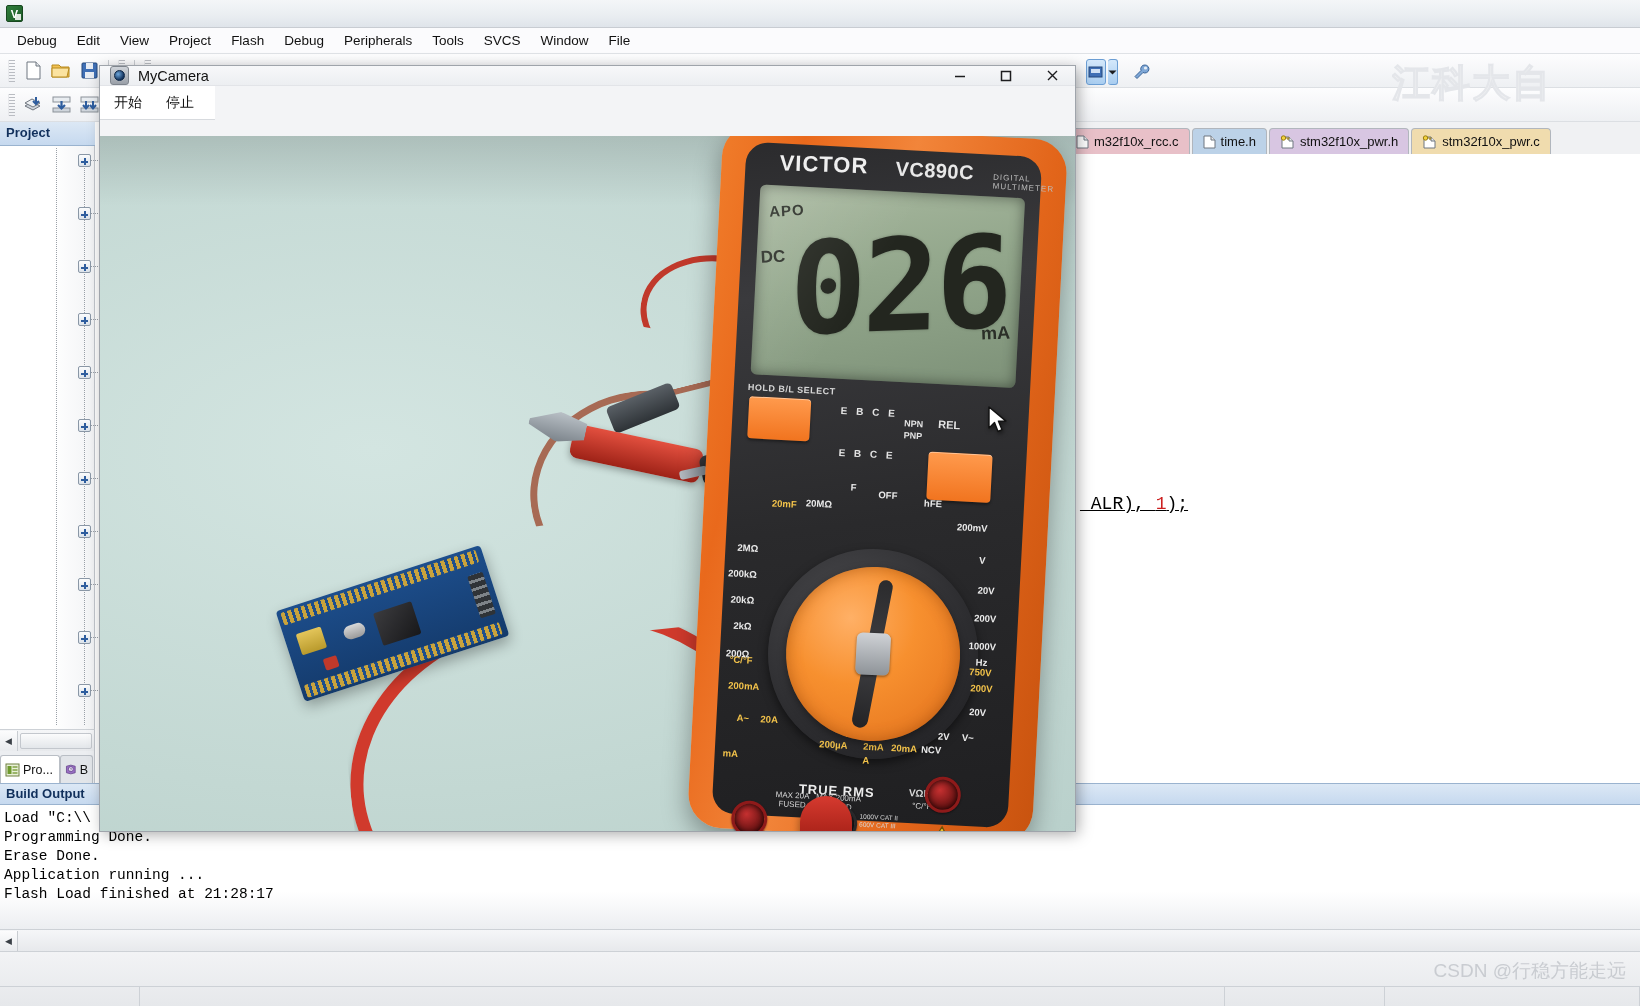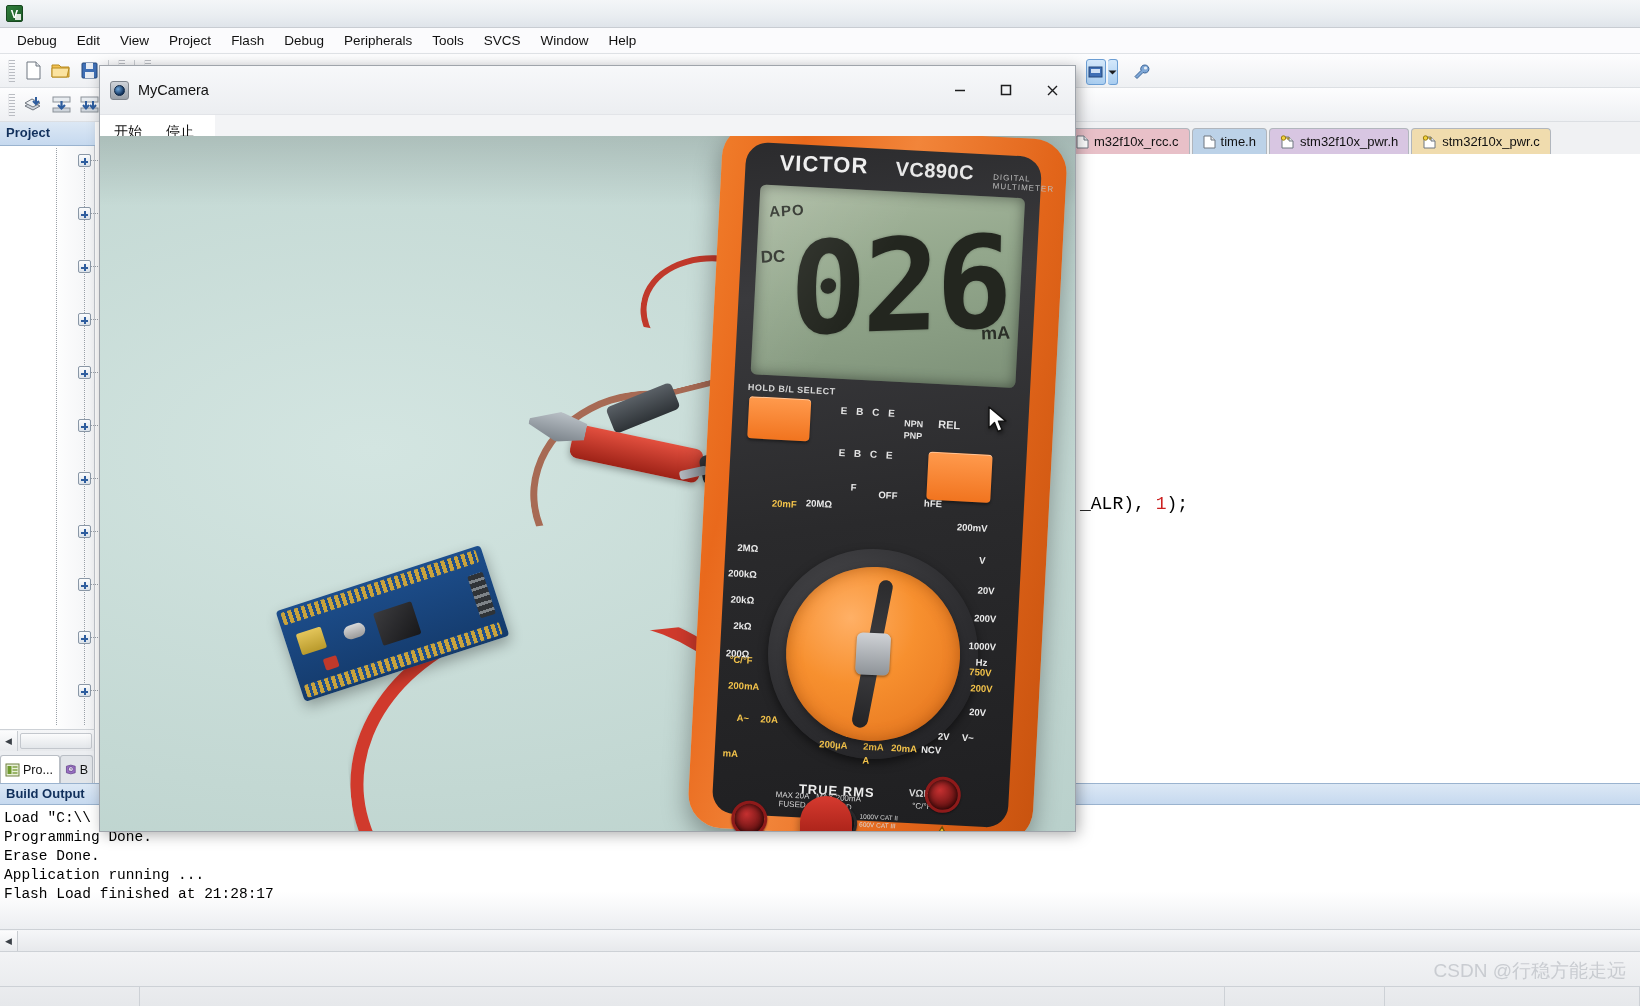--- a/index.html
+++ b/index.html
@@ -205,21 +205,21 @@
     letter-spacing:1px;
   }
 
   
   .cam-win {
     position:absolute; left:100px; top:66px; width:975px; height:765px;
     background:#f3f4f6;
     box-shadow: 0 0 0 1px #9fa4ab, 3px 3px 14px rgba(0,0,0,.35);
   }
   .cam-title {
-    height:49px; background:linear-gradient(to bottom,#f7f8fa,#eceef1);
+    height:20px; background:linear-gradient(to bottom,#f7f8fa,#eceef1);
     display:flex; align-items:center; padding-left:10px;
     border-bottom:1px solid #e2e4e8;
   }
   .cam-icon {
     width:19px; height:19px; border-radius:3px; margin-right:9px;
     background:linear-gradient(to bottom,#cfd3d9,#9aa0a8);
     border:1px solid #7f858d; display:flex; align-items:center; justify-content:center;
   }
   .cam-icon .lens { width:11px;height:11px;border-radius:50%;
     background:radial-gradient(circle at 35% 35%,#6fa8dc 0%,#12325c 70%);
@@ -491,21 +491,21 @@
     <div class="menu-item">Debug</div>
     <div class="menu-item">Edit</div>
     <div class="menu-item">View</div>
     <div class="menu-item">Project</div>
     <div class="menu-item">Flash</div>
     <div class="menu-item">Debug</div>
     <div class="menu-item">Peripherals</div>
     <div class="menu-item">Tools</div>
     <div class="menu-item">SVCS</div>
     <div class="menu-item">Window</div>
-    <div class="menu-item">Help</div>
+    <div class="menu-item">File</div>
   </div>
 
   <div class="toolbar row1">
     <div class="tb-grip"></div>
     <div class="tb-btn">
       <svg class="ic" width="19" height="19" viewBox="0 0 19 19">
         <path d="M3 1h9l4 4v13H3z" fill="#fff" stroke="#6f7680"></path>
         <path d="M12 1v4h4" fill="#e4e7ea" stroke="#6f7680"></path>
       </svg>
     </div>
@@ -581,20 +581,21 @@
     </div>
     <div class="tb-sep"></div>
     <div class="tb-btn">
       <svg class="ic" width="19" height="19" viewBox="0 0 19 19">
         <path d="M13 2a4 4 0 00-4 5.5L3 13.5l2 2 6-6A4 4 0 1013 2z" fill="#7ea7d6" stroke="#3b6599"></path>
         <circle cx="13.5" cy="5" r="1.6" fill="#e8eef5"></circle>
       </svg>
     </div>
   </div>
 
+  <div class="wm-top">江科大自</div>
 
   <div class="proj-header">Project</div>
   <div class="proj-body">
     <div class="tree-vline"></div>
     <div class="tree-vline2"></div>
 
     <div class="tree-node" style="top:8px;"></div>
     <div class="tree-dash" style="top:14px;"></div>
     <div class="tree-node" style="top:61px;"></div>
     <div class="tree-dash" style="top:67px;"></div>
@@ -674,21 +675,21 @@
         <path d="M9 2v4h4" fill="#e4e7ea" stroke="#6f7680"></path>
         <circle cx="3.5" cy="3" r="2.2" fill="#f2d23c" stroke="#9a7d12"></circle>
         <path d="M5.2 3h4.5M8 3v2" stroke="#9a7d12" stroke-width="1.2"></path>
       </svg>
       <span>stm32f10x_pwr.c</span>
     </div>
   </div>
 
   <div class="editor-body">
     <div class="gutter"></div>
-    <div class="code-line" style="top:340px;"><span>_ALR), </span><span class="code-num">1</span><span>);</span></div>
+    <div class="code-line" style="top:340px;text-decoration:underline;"><span>_ALR), </span><span class="code-num">1</span><span>);</span></div>
   </div>
 
   <div class="build-header">Build Output</div>
   <div class="build-body">
     <div>Load "C:\\</div>
     <div>Programming Done.</div>
     <div>Erase Done.</div>
     <div>Application running ...</div>
     <div>Flash Load finished at 21:28:17</div>
   </div>

